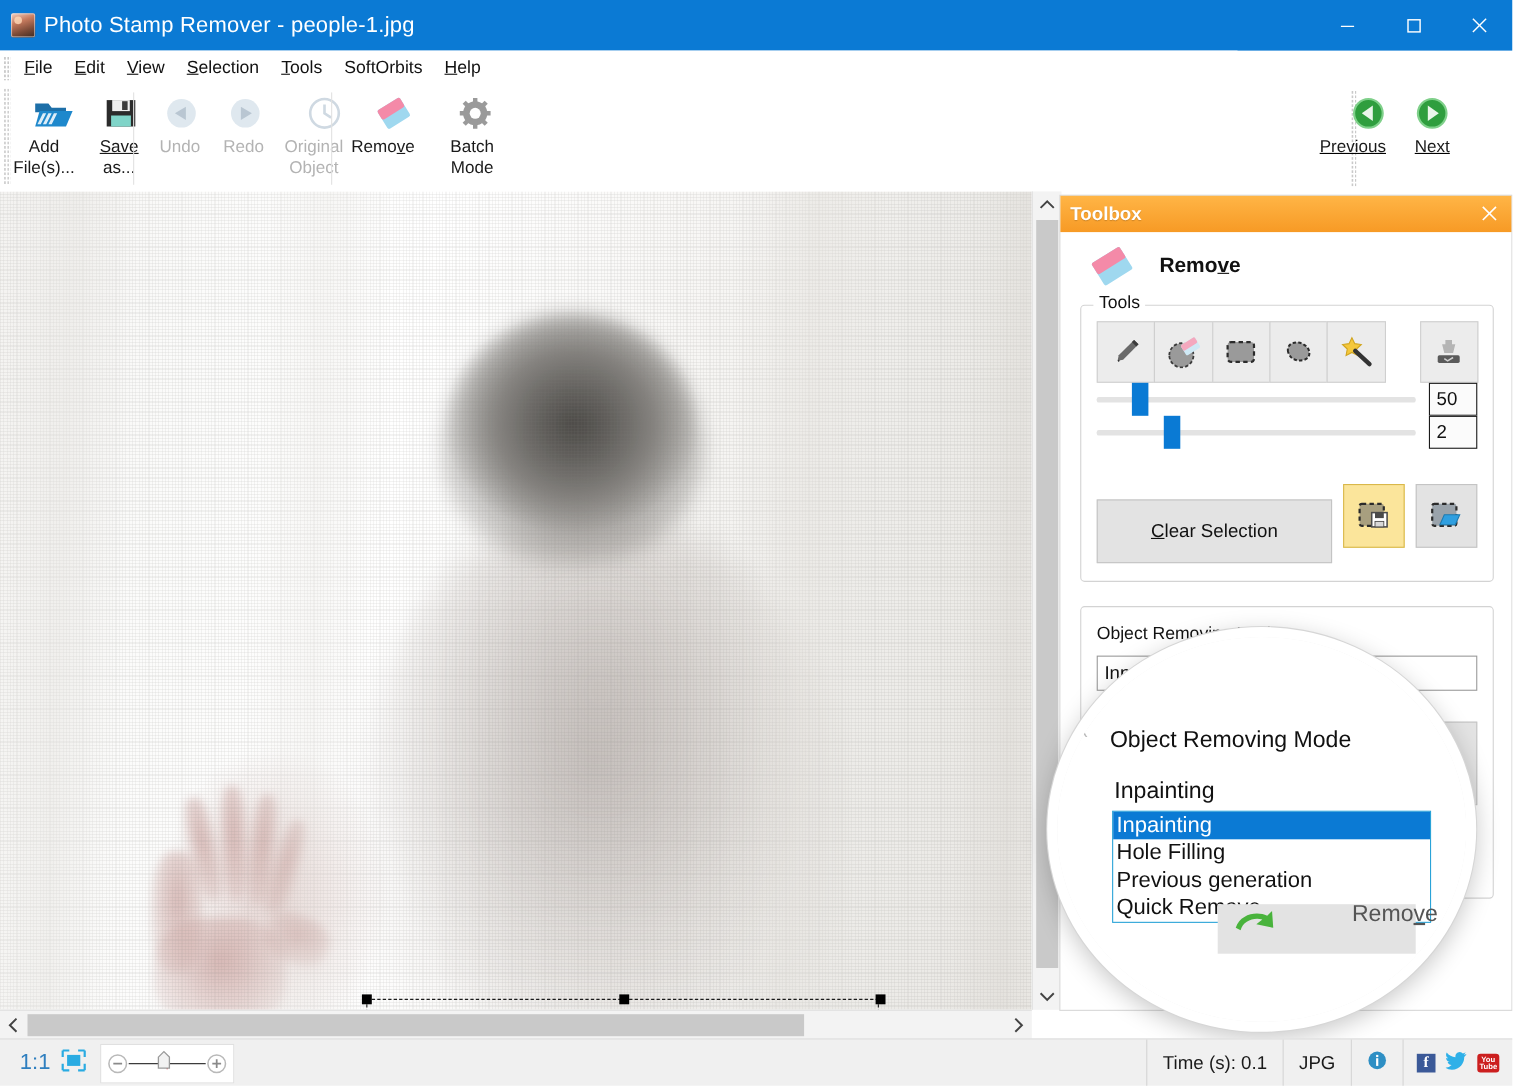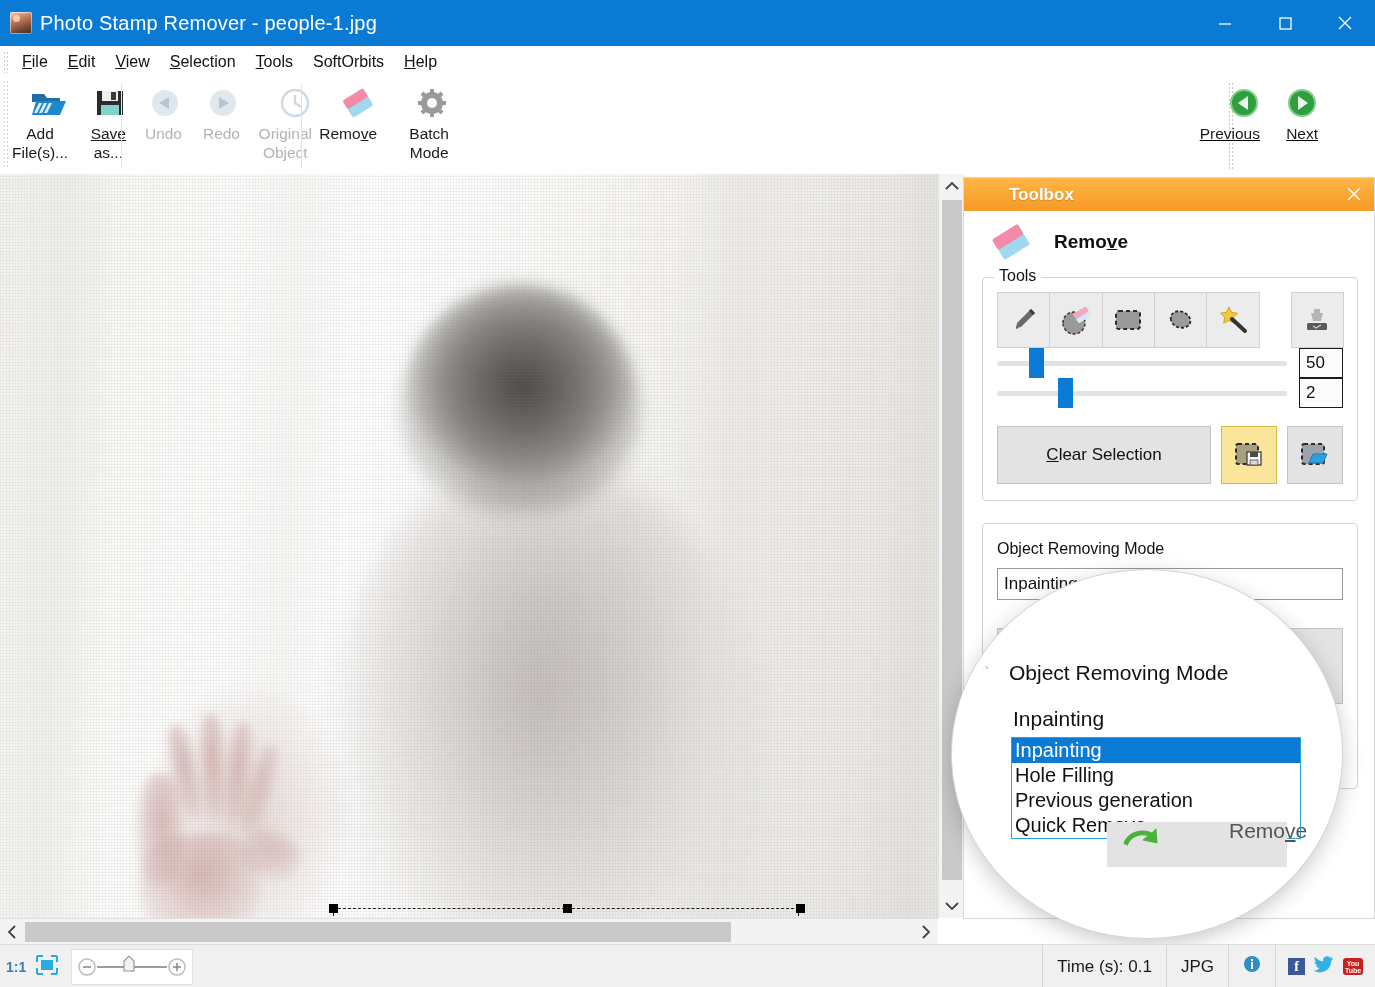--- a/index.html
+++ b/index.html
@@ -138,21 +138,21 @@
   .hscroll .arrow{position:absolute;top:0;width:24px;height:26px;display:flex;align-items:center;justify-content:center;color:#555;}
   .hscroll .thumb{position:absolute;left:25px;top:3px;width:706px;height:20px;background:#c9c9c9;}
 
   
   .toolbox{
     position:absolute;left:963px;top:177px;width:412px;height:742px;
     background:#ffffff;border:1px solid #d8d8d8;box-sizing:border-box;
   }
   .tb-header{
     height:33px;background:linear-gradient(180deg,#ffb546 0%,#f79a25 100%);
-    display:flex;align-items:center;position:relative;padding-left:36px;
+    display:flex;align-items:center;position:relative;
   }
   .tb-title{color:#ffffff;font-size:17px;font-weight:700;margin-left:9px;
     text-shadow:0 1px 1px rgba(0,0,0,.18);}
   .tb-close{position:absolute;right:10px;top:6px;}
   .tb-body{position:relative;padding:0 16px;}
   .tb-mode{display:flex;align-items:center;height:62px;padding-left:6px;}
   .eraser{
     width:50px;height:40px;position:relative;margin-right:18px;flex:none;
   }
   .tb-mode-label{font-size:19px;font-weight:700;color:#111;}
@@ -182,21 +182,21 @@
   .numbox{
     width:44px;height:30px;border:1px solid #1a1a1a;background:#fbfbfb;
     margin-left:12px;font-size:17px;color:#111;display:flex;align-items:center;
     padding-left:6px;box-sizing:border-box;
   }
 
   .btnrow{display:flex;align-items:center;margin-top:18px;}
   .bigbtn{
     flex:1;height:56px;border:1px solid #c4c4c4;background:#e3e3e3;
     display:flex;align-items:center;justify-content:center;
-    font-size:17px;color:#111;cursor:default;
+    font-size:17px;color:#111;cursor:default;margin-top:28px;
   }
   .bigbtn u{text-decoration:underline;}
   .sqbtn{
     width:54px;height:56px;border:1px solid #c4c4c4;background:#e3e3e3;
     display:flex;align-items:center;justify-content:center;margin-left:10px;cursor:default;
   }
   .sqbtn.active{background:#fbe59b;border-color:#d9b84a;}
 
   .group2{position:relative;border:1px solid #d3d3d3;border-radius:4px;
     margin:22px 0 0 2px;padding:16px 14px 18px 14px;min-height:230px;}
@@ -237,21 +237,21 @@
   }
   .mag .m-ghost-label u{text-decoration:underline;}
   .mag .m-arrow{position:absolute;left:158px;top:240px;}
   .mag .m-paren{position:absolute;left:22px;top:72px;font-size:17px;color:#b8b8b8;}
 
   
   .statusbar{
     position:absolute;left:0;top:944px;width:1375px;height:43px;
     background:#f0f0f0;border-top:1px solid #dcdcdc;display:flex;align-items:center;
   }
-  .st-ratio{font-size:14px;color:#2f7fbf;font-weight:700;margin-left:6px;}
+  .st-ratio{font-size:20px;color:#2f7fbf;font-weight:400;margin-left:18px;}
   .st-fit{margin-left:9px;}
   .st-cell{height:43px;display:flex;align-items:center;border-left:1px solid #d5d5d5;padding:0 14px;
     font-size:17px;color:#1a1a1a;box-sizing:border-box;}
   .zoomwidget{
     margin-left:12px;width:122px;height:36px;background:#ffffff;border:1px solid #e0e0e0;
     display:flex;align-items:center;justify-content:center;box-sizing:border-box;
   }
   .spacer{flex:1;}
   .social{display:flex;align-items:center;gap:9px;padding:0 12px;height:43px;border-left:1px solid #d5d5d5;}
   .fb{width:17px;height:17px;background:#3b5998;color:#fff;font-size:14px;font-weight:700;

